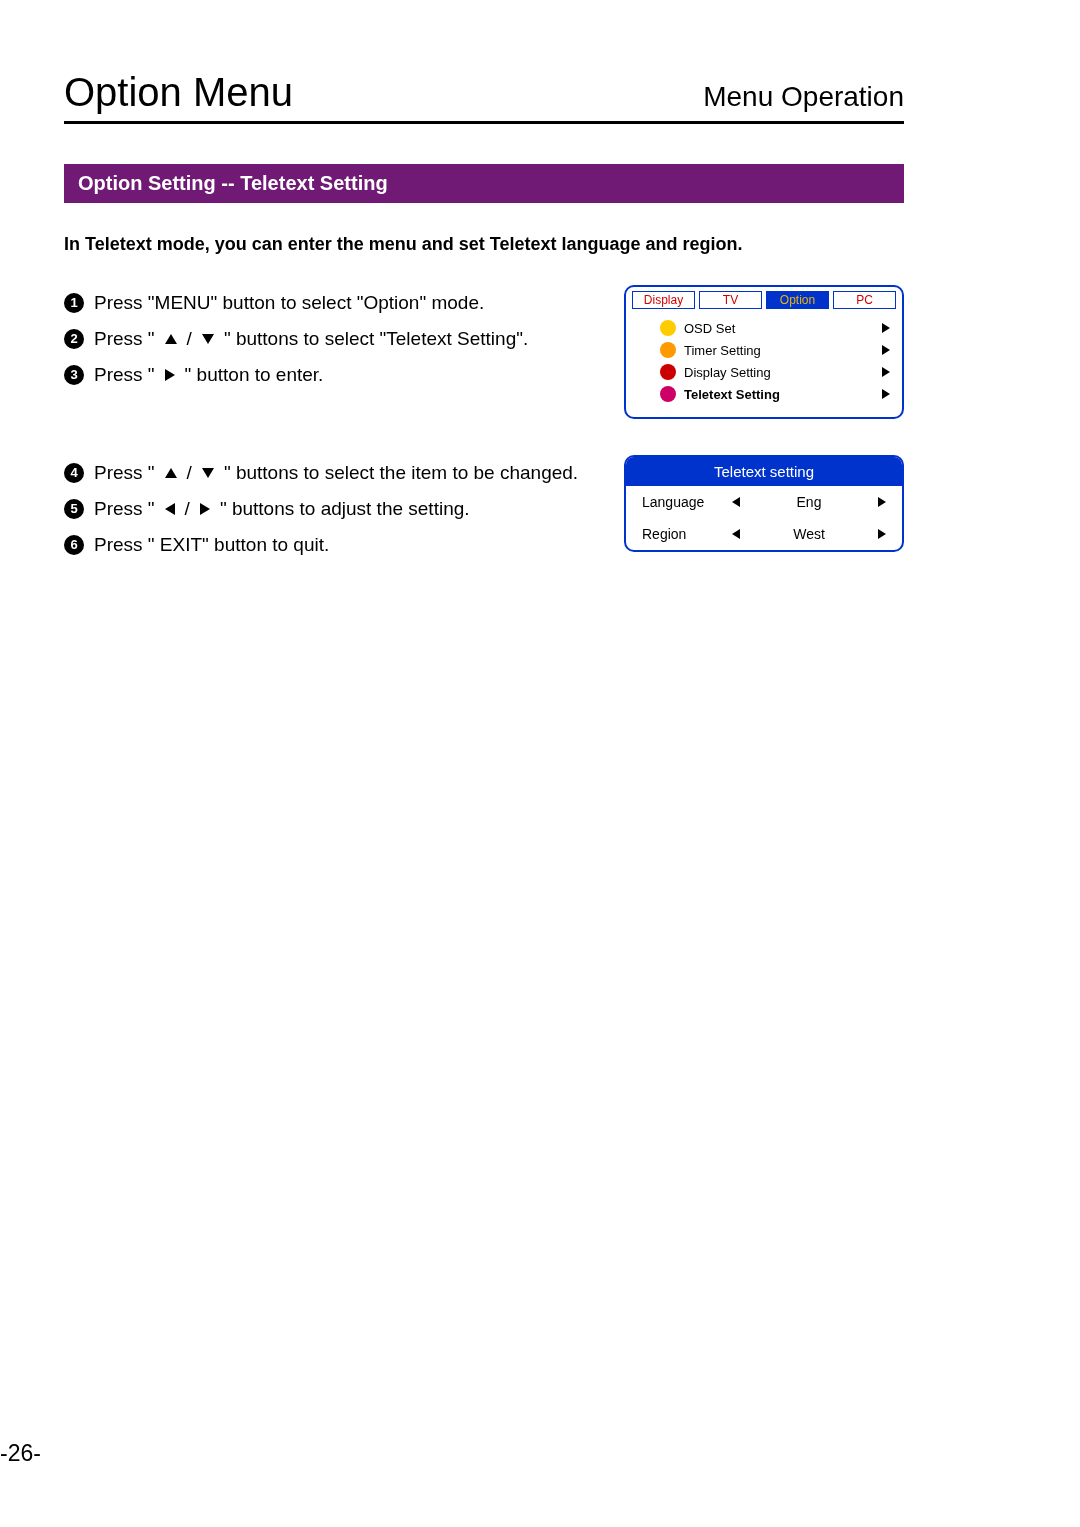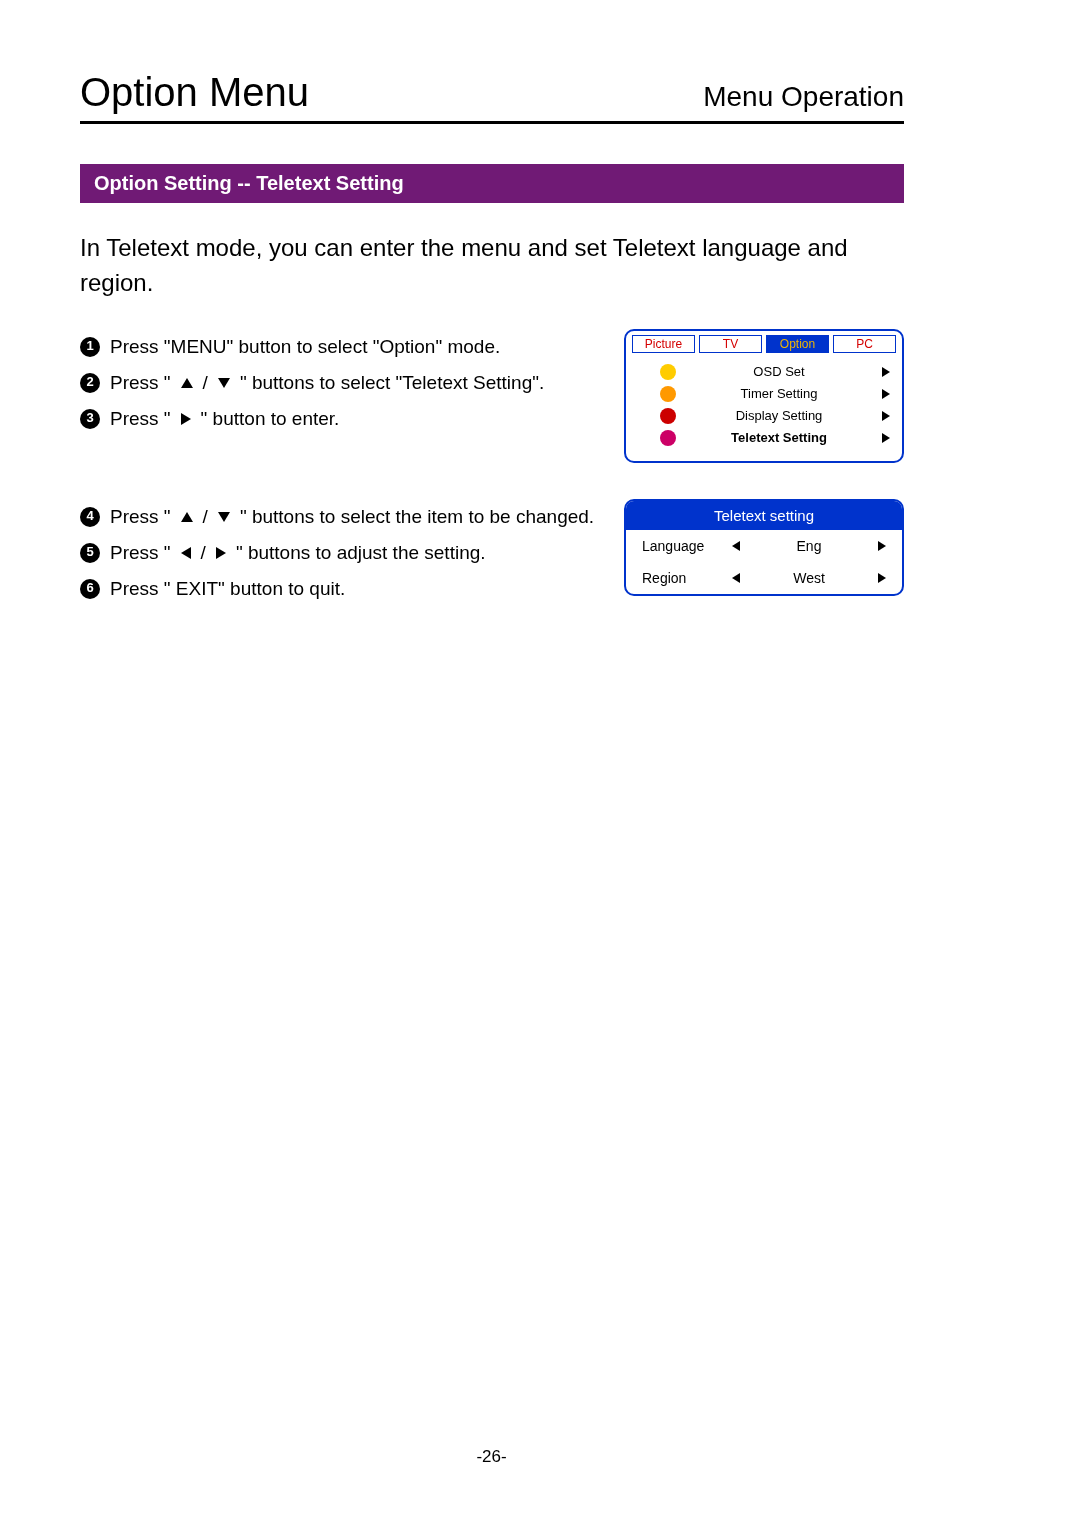--- a/index.html
+++ b/index.html
@@ -7,21 +7,21 @@
     margin: 0;
     padding: 0;
     background: #ffffff;
     font-family: Arial, Helvetica, sans-serif;
     color: #000;
   }
   .page {
     width: 984px;
     height: 1527px;
     position: relative;
-    padding: 70px 80px 0 80px;
+    padding: 70px 80px 0 64px;
   }
   .header-row {
     display: flex;
     align-items: baseline;
     justify-content: space-between;
     border-bottom: 3px solid #000;
     padding-bottom: 6px;
     margin-bottom: 40px;
   }
   .page-title {
@@ -33,22 +33,22 @@
   }
   .section-bar {
     background: #701a75;
     color: #fff;
     font-weight: bold;
     font-size: 20px;
     padding: 8px 14px;
     margin-bottom: 28px;
   }
   .intro {
-    font-weight: normal;
-    font-size: 24px;
+    font-weight: bold;
+    font-size: 18px;
     line-height: 1.45;
     margin-bottom: 28px;
   }
   .columns {
     display: flex;
     align-items: flex-start;
     gap: 28px;
     margin-bottom: 36px;
   }
   .steps {
@@ -112,21 +112,20 @@
   }
   .osd-tab.active {
     background: #0033cc;
     color: #eab308;
   }
   .osd-item {
     display: flex;
     align-items: center;
     padding: 3px 4px 3px 28px;
     gap: 8px;
-    text-align: center;
   }
   .osd-item.sel .osd-label { font-weight: bold; }
   .osd-label { flex: 1; color:#000; }
   .osd-arrow { flex: 0 0 10px; }
   .osd-icon {
     width: 16px; height: 16px; border-radius: 50%;
     flex: 0 0 16px;
   }
 
   
@@ -155,22 +154,21 @@
   .tele-row .val { flex: 1; text-align: center; }
   .note-block {
     font-size: 19px;
     line-height: 1.8;
     padding-left: 35px;
   }
   .page-num {
     position: absolute;
     bottom: 60px;
     left: 0; right: 1px;
-    text-align: center;
-    font-size: 17px;
+    font-size: 23px;
   }
 </style>
 </head>
 <body>
 
 <div class="page">
 
   <div class="header-row">
     <div class="page-title">Option Menu</div>
     <div class="menu-op">Menu Operation</div>
@@ -199,21 +197,21 @@
       <div class="step">
         <span class="circ">3</span>
         <span>Press " </span>
         <span class="tri right"></span>
         <span> " button to enter.</span>
       </div>
     </div>
 
     <div class="osd-box">
       <div class="osd-tabs">
-        <div class="osd-tab">Picture</div>
+        <div class="osd-tab">Display</div>
         <div class="osd-tab">TV</div>
         <div class="osd-tab active">Option</div>
         <div class="osd-tab">PC</div>
       </div>
       <div class="osd-item">
         <span class="osd-icon" style="background:#ffcc00"></span>
         <span class="osd-label">OSD Set</span>
         <span class="osd-arrow tri-sm right"></span>
       </div>
       <div class="osd-item">

